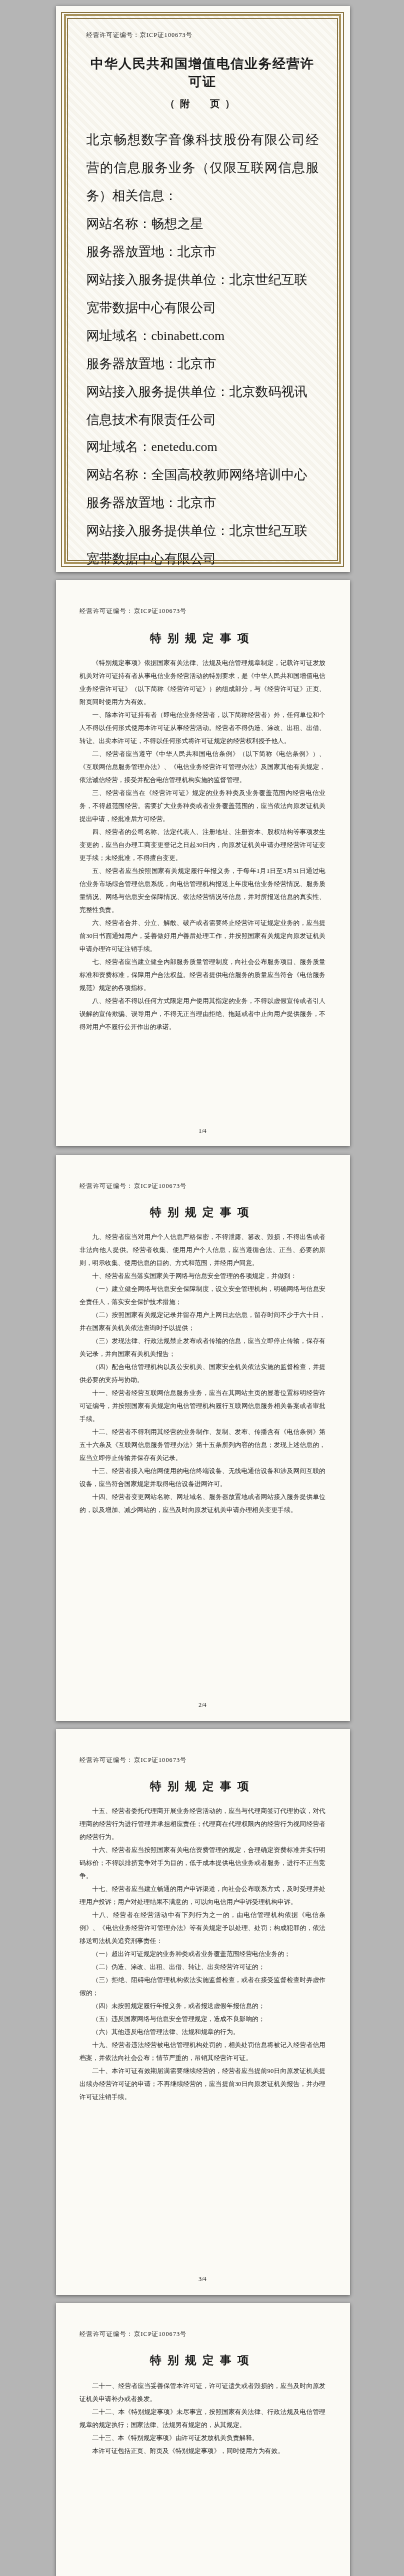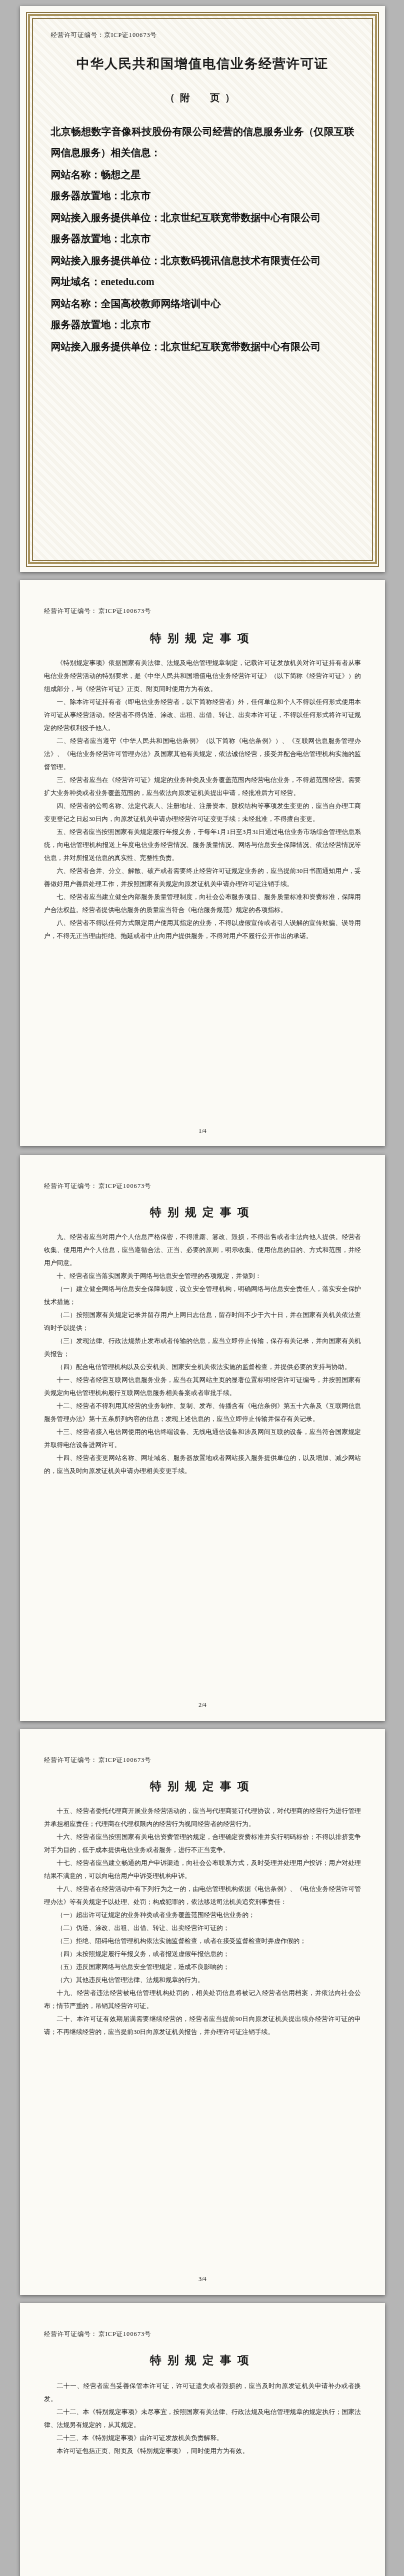--- a/index.html
+++ b/index.html
@@ -9,21 +9,21 @@
     font-family: "Liberation Serif", serif;
     color: #1b1b1b;
   }
   .canvas {
     width: 405px;
     margin: 0 auto;
     padding: 6.2px 0 2.1px;
     box-sizing: border-box;
   }
   .page {
-    width: 365px;
+    width: 294px;
     height: 566px;
     background: #fbfaf5;
     margin: 0 auto 8.2px;
     box-shadow: 0 1px 3.6px rgba(0,0,0,0.45), 0 0 0.5px rgba(0,0,0,0.4);
     position: relative;
     box-sizing: border-box;
     overflow: hidden;
   }
 
   
@@ -62,27 +62,27 @@
     font-weight: bold;
     letter-spacing: 1px;
     margin-top: 15.5px;
     line-height: 1.4;
   }
   .cert-subtitle {
     text-align: center;
     font-size: 9.8px;
     font-weight: bold;
     letter-spacing: 5.2px;
-    margin-top: 19px;
+    margin-top: 6px;
   }
   .cert-body {
     margin-top: 15.5px;
-    font-size: 10px;
+    font-size: 13px;
     line-height: 2.15;
-    font-weight: bold;
+    font-weight: normal;
     color: #111;
   }
   .cert-intro { text-align: justify; }
   .cert-entry { white-space: normal; }
   .entry-label { }
   .entry-value { }
 
   
   .prov-inner {
     padding: 27px 24px 0;
@@ -133,20 +133,21 @@
         <span>经营许可证编号：</span><span class="license-no">京ICP证100673号</span>
       </div>
       <div class="cert-title">中华人民共和国增值电信业务经营许可证</div>
       <div class="cert-subtitle">（附　页）</div>
       <div class="cert-body">
         <div class="cert-intro">北京畅想数字音像科技股份有限公司经营的信息服务业务（仅限互联网信息服务）相关信息：</div>
         <div>
             <div class="cert-entry"><span class="entry-label">网站名称：</span><span class="entry-value">畅想之星</span></div>
             <div class="cert-entry"><span class="entry-label">服务器放置地：</span><span class="entry-value">北京市</span></div>
             <div class="cert-entry"><span class="entry-label">网站接入服务提供单位：</span><span class="entry-value">北京世纪互联宽带数据中心有限公司</span></div>
+            <div class="cert-entry"><span class="entry-label">网址域名：</span><span class="entry-value">cbinabett.com</span></div>
             <div class="cert-entry"><span class="entry-label">服务器放置地：</span><span class="entry-value">北京市</span></div>
             <div class="cert-entry"><span class="entry-label">网站接入服务提供单位：</span><span class="entry-value">北京数码视讯信息技术有限责任公司</span></div>
             <div class="cert-entry"><span class="entry-label">网址域名：</span><span class="entry-value">enetedu.com</span></div>
             <div class="cert-entry"><span class="entry-label">网站名称：</span><span class="entry-value">全国高校教师网络培训中心</span></div>
             <div class="cert-entry"><span class="entry-label">服务器放置地：</span><span class="entry-value">北京市</span></div>
             <div class="cert-entry"><span class="entry-label">网站接入服务提供单位：</span><span class="entry-value">北京世纪互联宽带数据中心有限公司</span></div>
           </div>
       </div>
     </div>
   </div>

